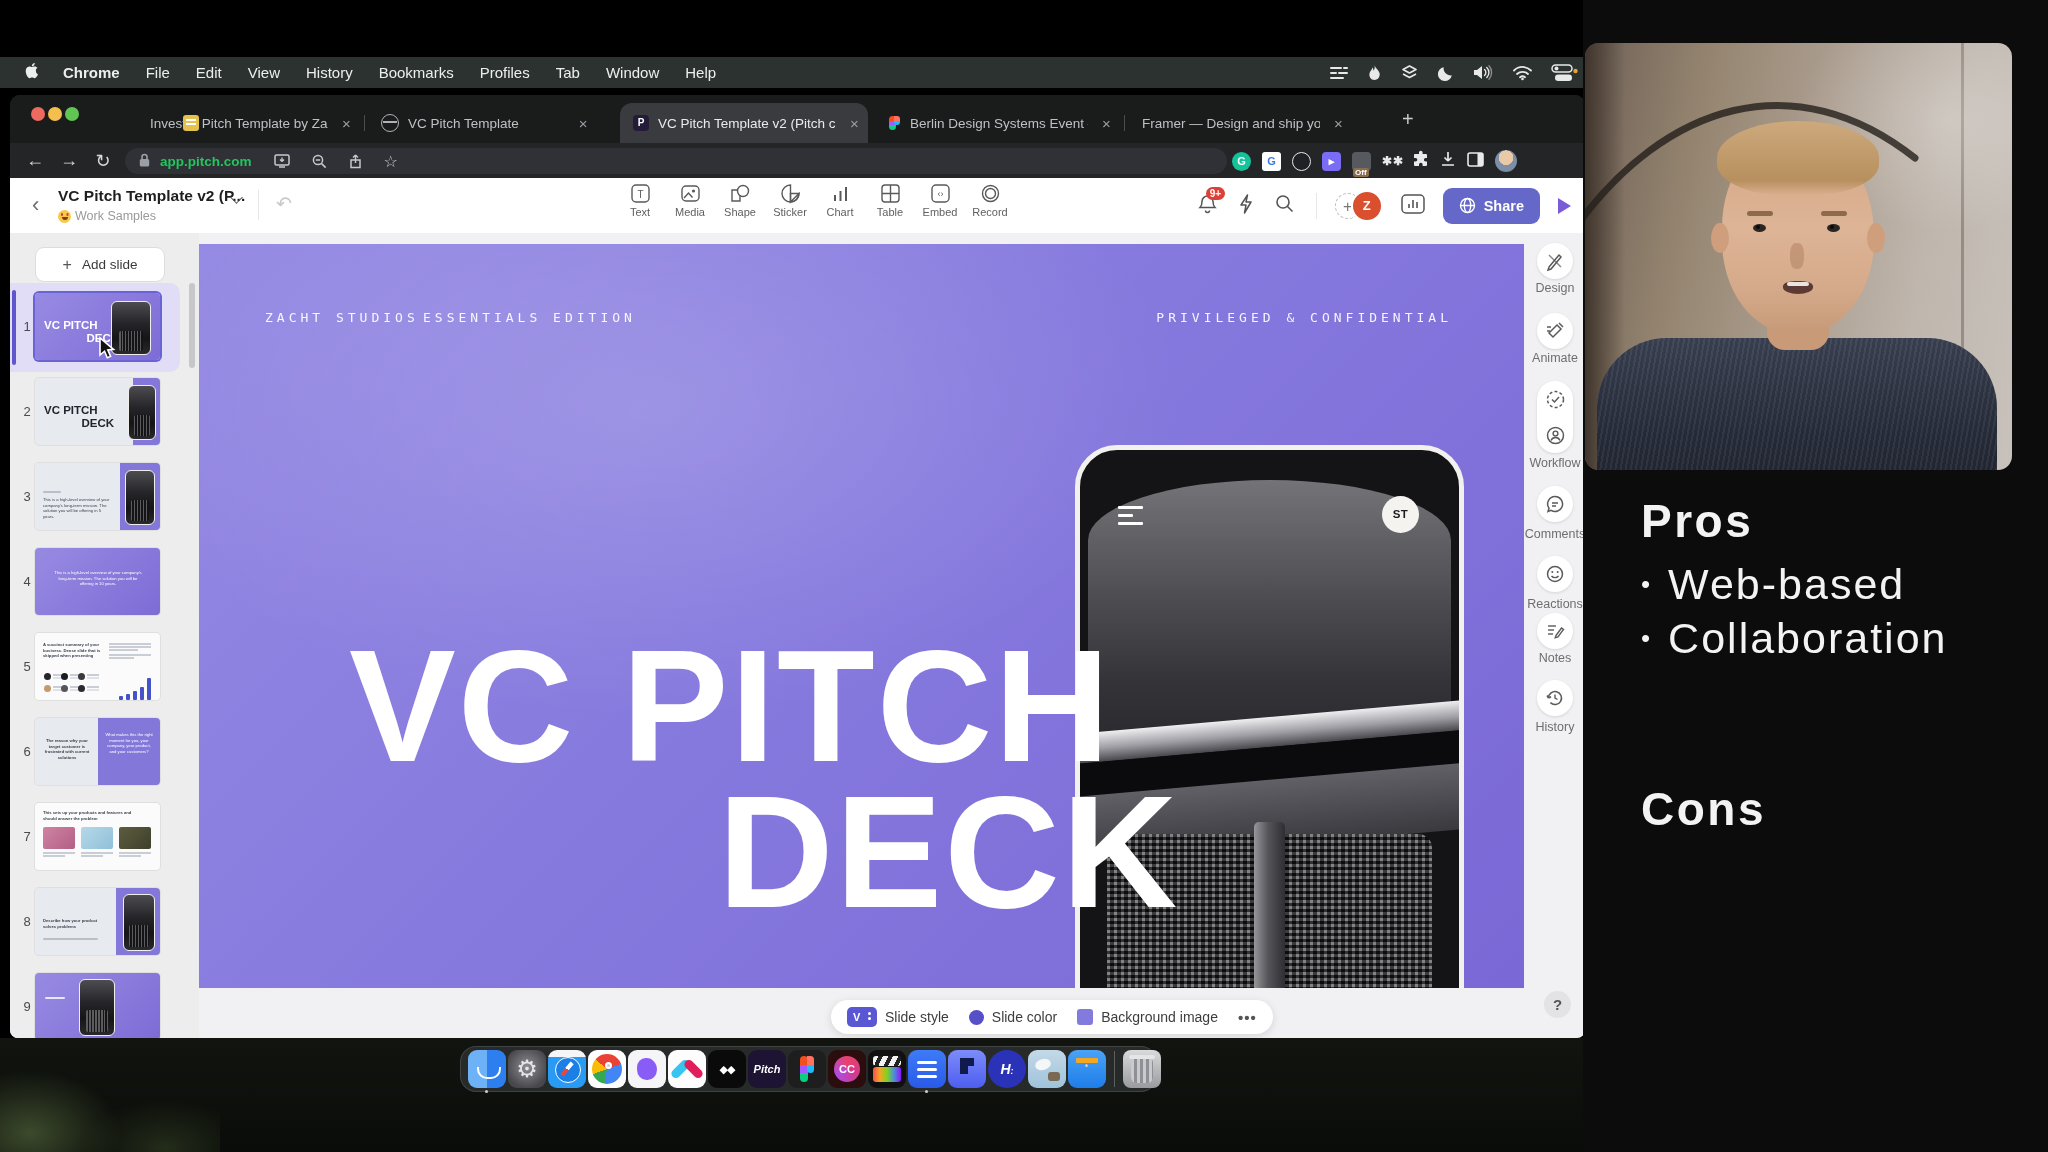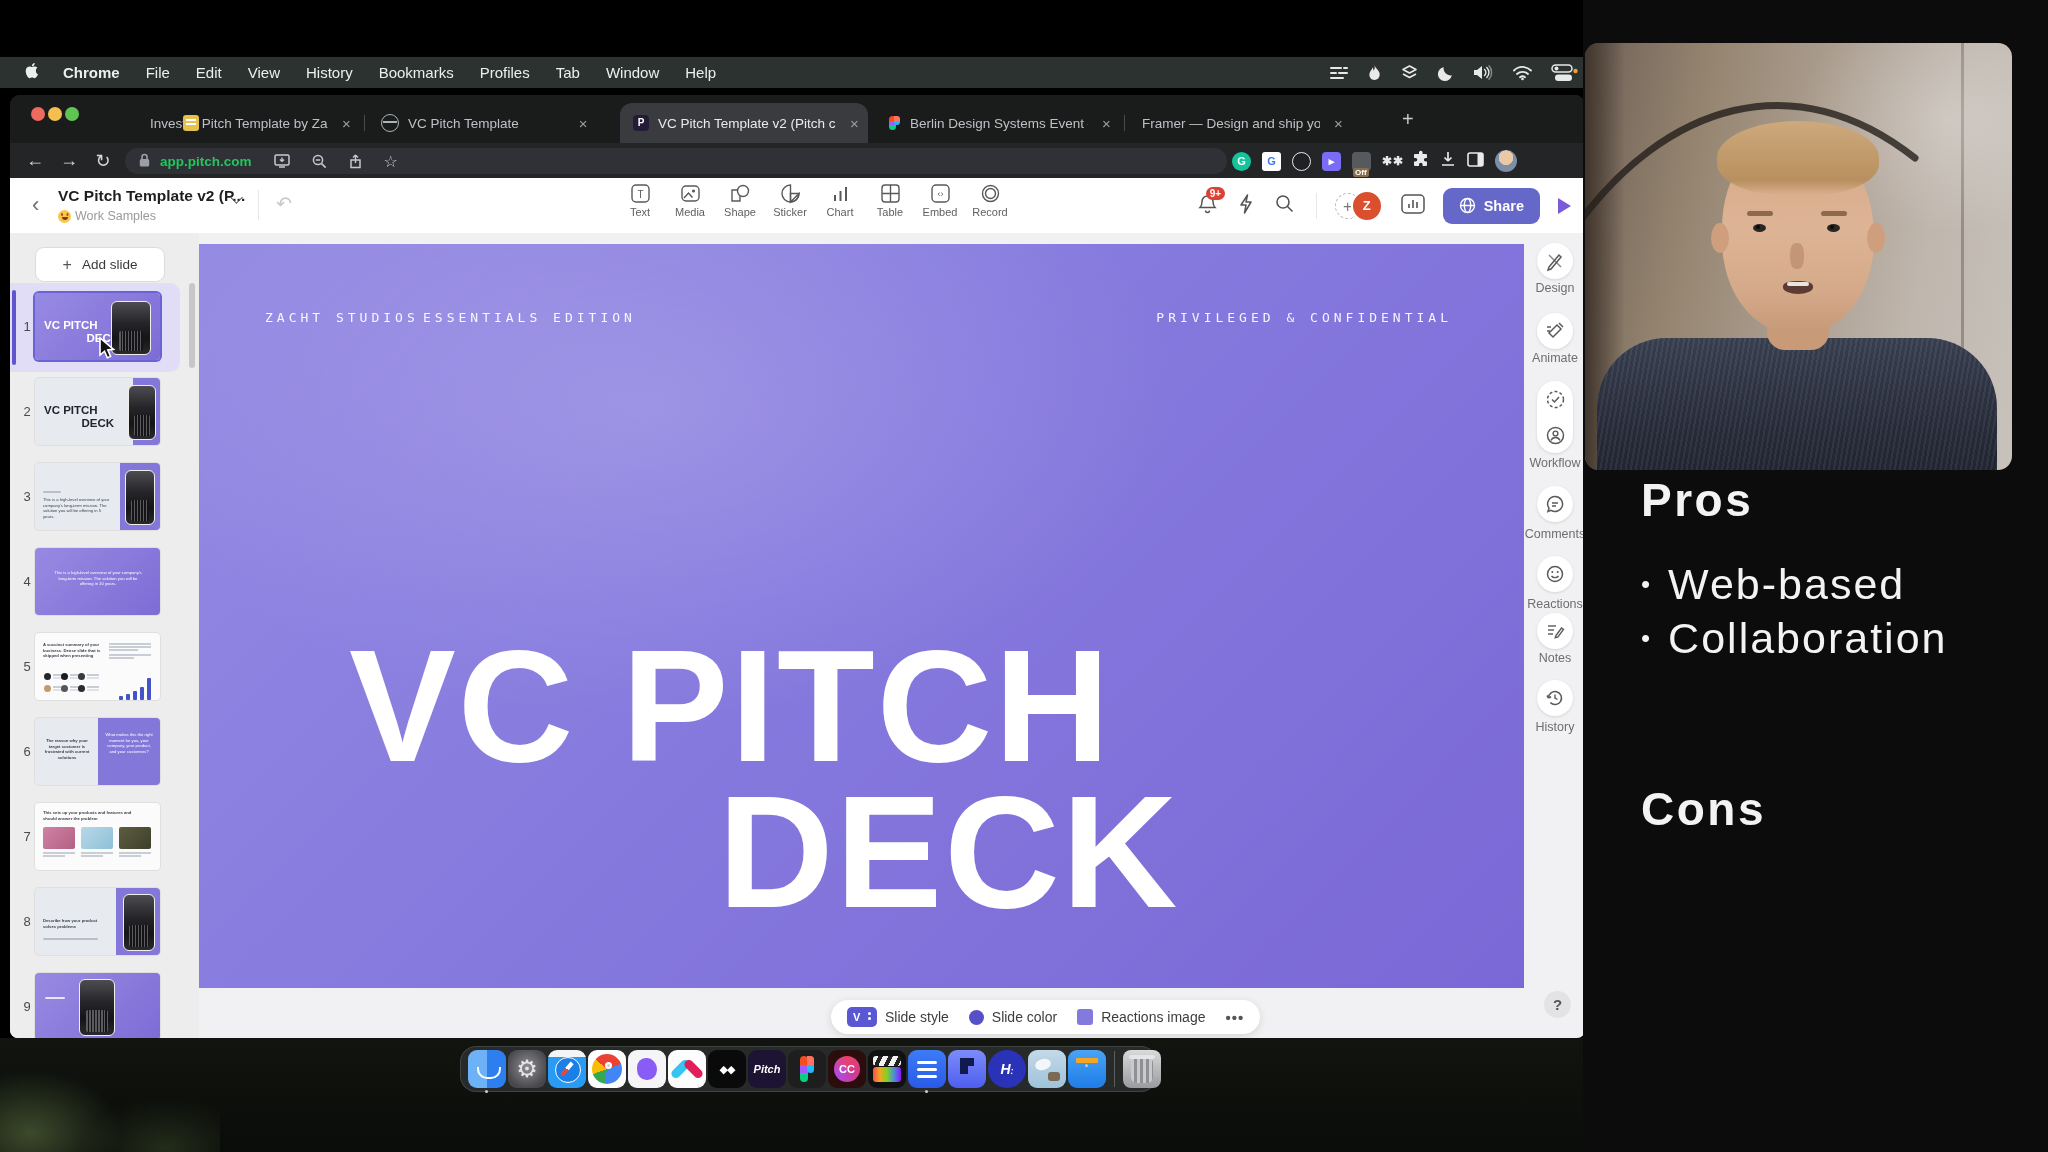--- a/index.html
+++ b/index.html
@@ -673,20 +673,34 @@
           <path d="M2 1 L2 18 L6.5 14.2 L9.3 20.8 L12.6 19.4 L9.8 12.9 L15.5 12.4 Z" fill="#111" stroke="#fff" stroke-width="1.6"></path>
         </svg>
       </div>
 
       <div class="workspace">
         <div class="slide">
           <span class="eyebrow" style="left:66px;">ZACHT STUDIOS</span>
           <span class="eyebrow" style="left:224px;">ESSENTIALS EDITION</span>
           <span class="eyebrow" style="right:72px;">PRIVILEGED &amp; CONFIDENTIAL</span>
 
+          <div class="micframe">
+            <div class="m-top"></div>
+            <div class="m-shine"></div>
+            <div class="m-dark"></div>
+            <div class="m-mid"></div>
+            <div class="m-mesh"></div>
+            <div class="m-bar"></div>
+            <div class="hamb">
+                <i></i>
+                <i></i>
+                <i></i>
+              </div>
+            <div class="stbadge">ST</div>
+          </div>
 
           <div class="bigtitle" style="left:150px;top:382px;">VC PITCH</div>
           <div class="bigtitle" style="left:519px;top:528px;">DECK</div>
         </div>
 
         <div class="rail">
           <div class="railbtn" style="top:10px;">
             <svg width="18" height="18" viewBox="0 0 18 18">
                 <g fill="none" stroke="#5a5a5a" stroke-width="1.5">
                   <path d="M3 15 13 3l2 2L5 17l-3 1z"></path>
@@ -757,21 +771,21 @@
           <span class="chip">
             <span class="vbadge">V</span>
             <span>Slide style</span>
           </span>
           <span class="chip">
             <span class="cdot"></span>
             <span>Slide color</span>
           </span>
           <span class="chip">
             <span class="csq"></span>
-            <span>Reactions image</span>
+            <span>Background image</span>
           </span>
           <span class="moredots">•••</span>
         </div>
 
         <div class="helpbtn">?</div>
       </div>
     </div>
   </div>
 
   <div class="desktop-bottom"></div>
@@ -811,19 +825,19 @@
       <span class="wc-ear" style="left:282px;"></span>
       <div class="wc-hair"></div>
       <span class="wc-brow" style="left:162px;"></span>
       <span class="wc-brow" style="left:236px;"></span>
       <span class="wc-eye" style="left:168px;"></span>
       <span class="wc-eye" style="left:242px;"></span>
       <span class="wc-nose"></span>
       <span class="wc-mouth"></span>
     </div>
 
-    <div class="notes h" style="top:473px;text-align:center;">Pros</div>
+    <div class="notes h" style="top:494px;text-align:center;">Pros</div>
     <div class="notes b" style="top:560px;"><span class="dot">•</span><span>Web-based</span></div>
     <div class="notes b" style="top:614px;"><span class="dot">•</span><span>Collaboration</span></div>
     <div class="notes h" style="top:782px;">Cons</div>
   </div>
 
 </div>
 
 </body></html>

